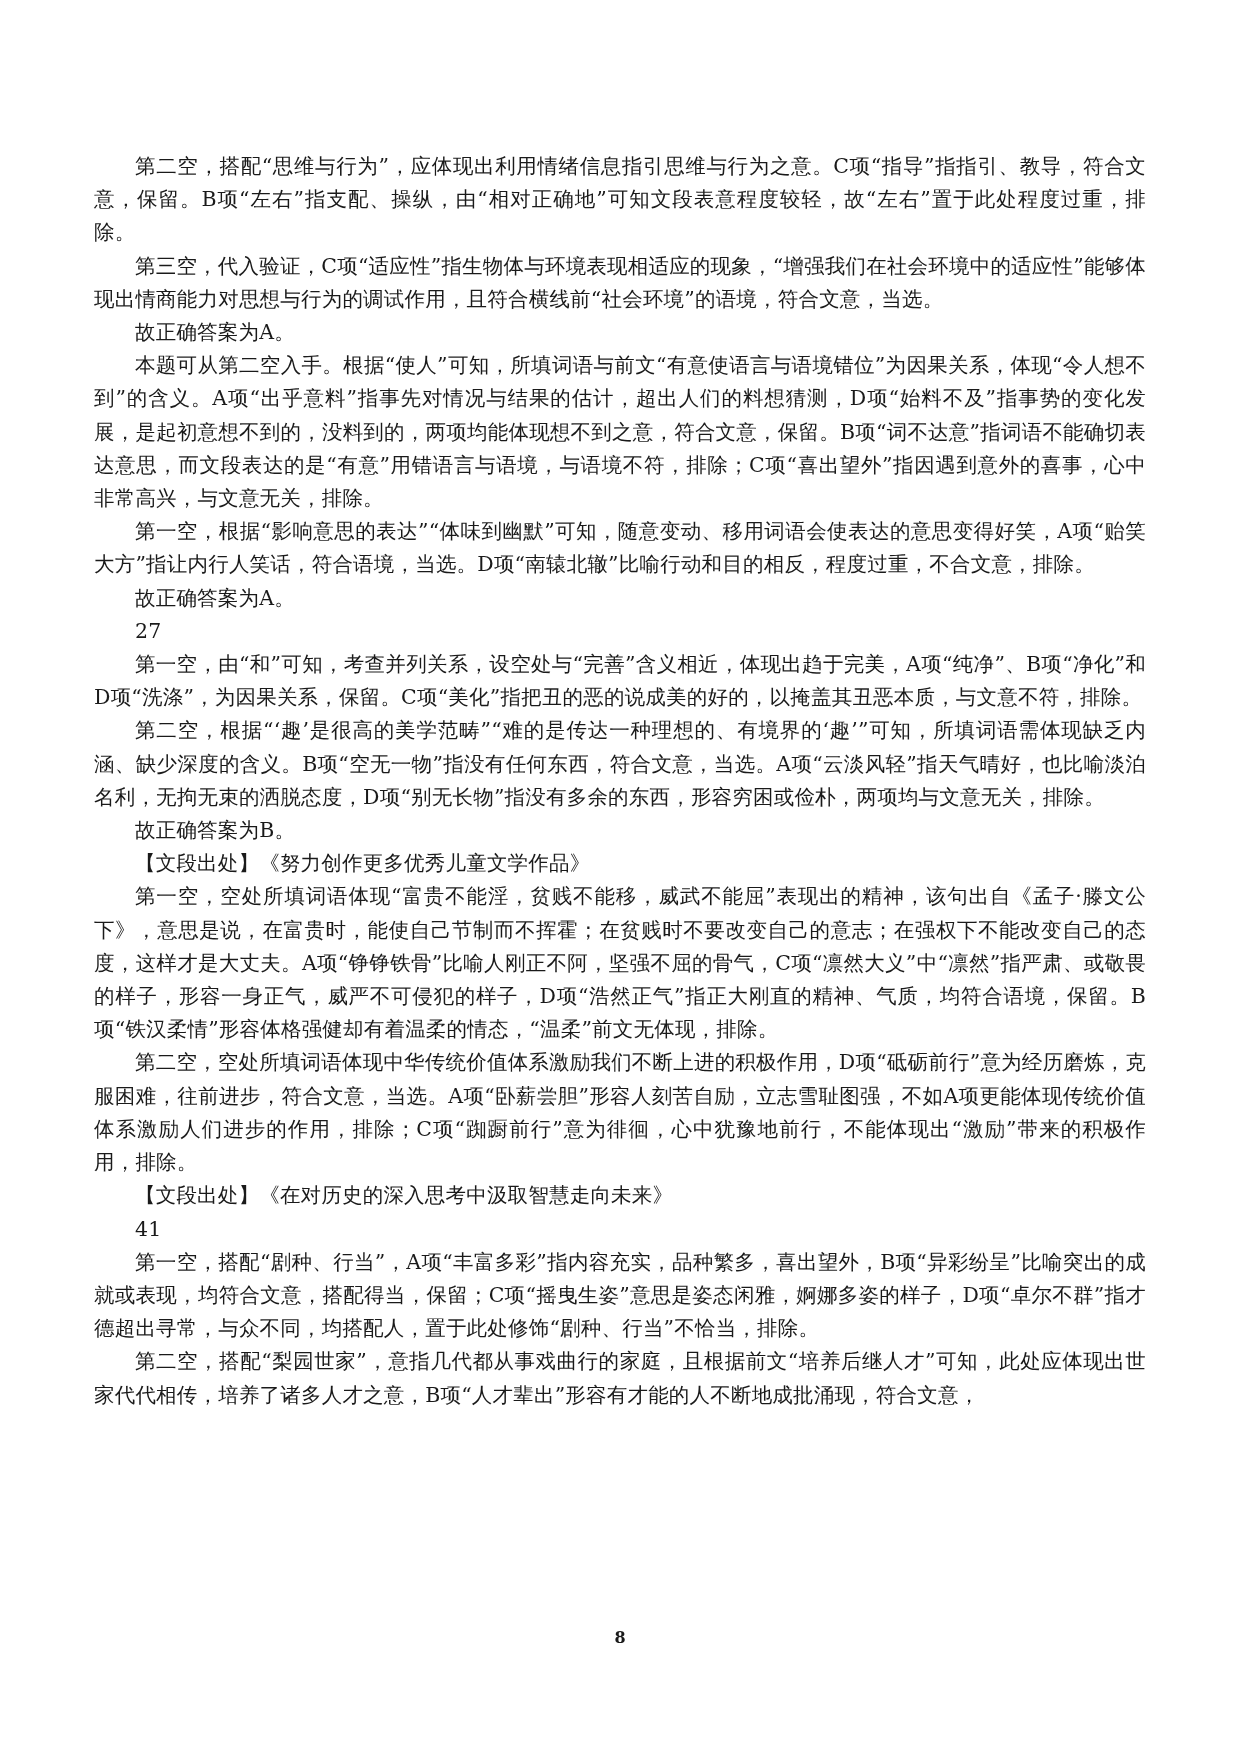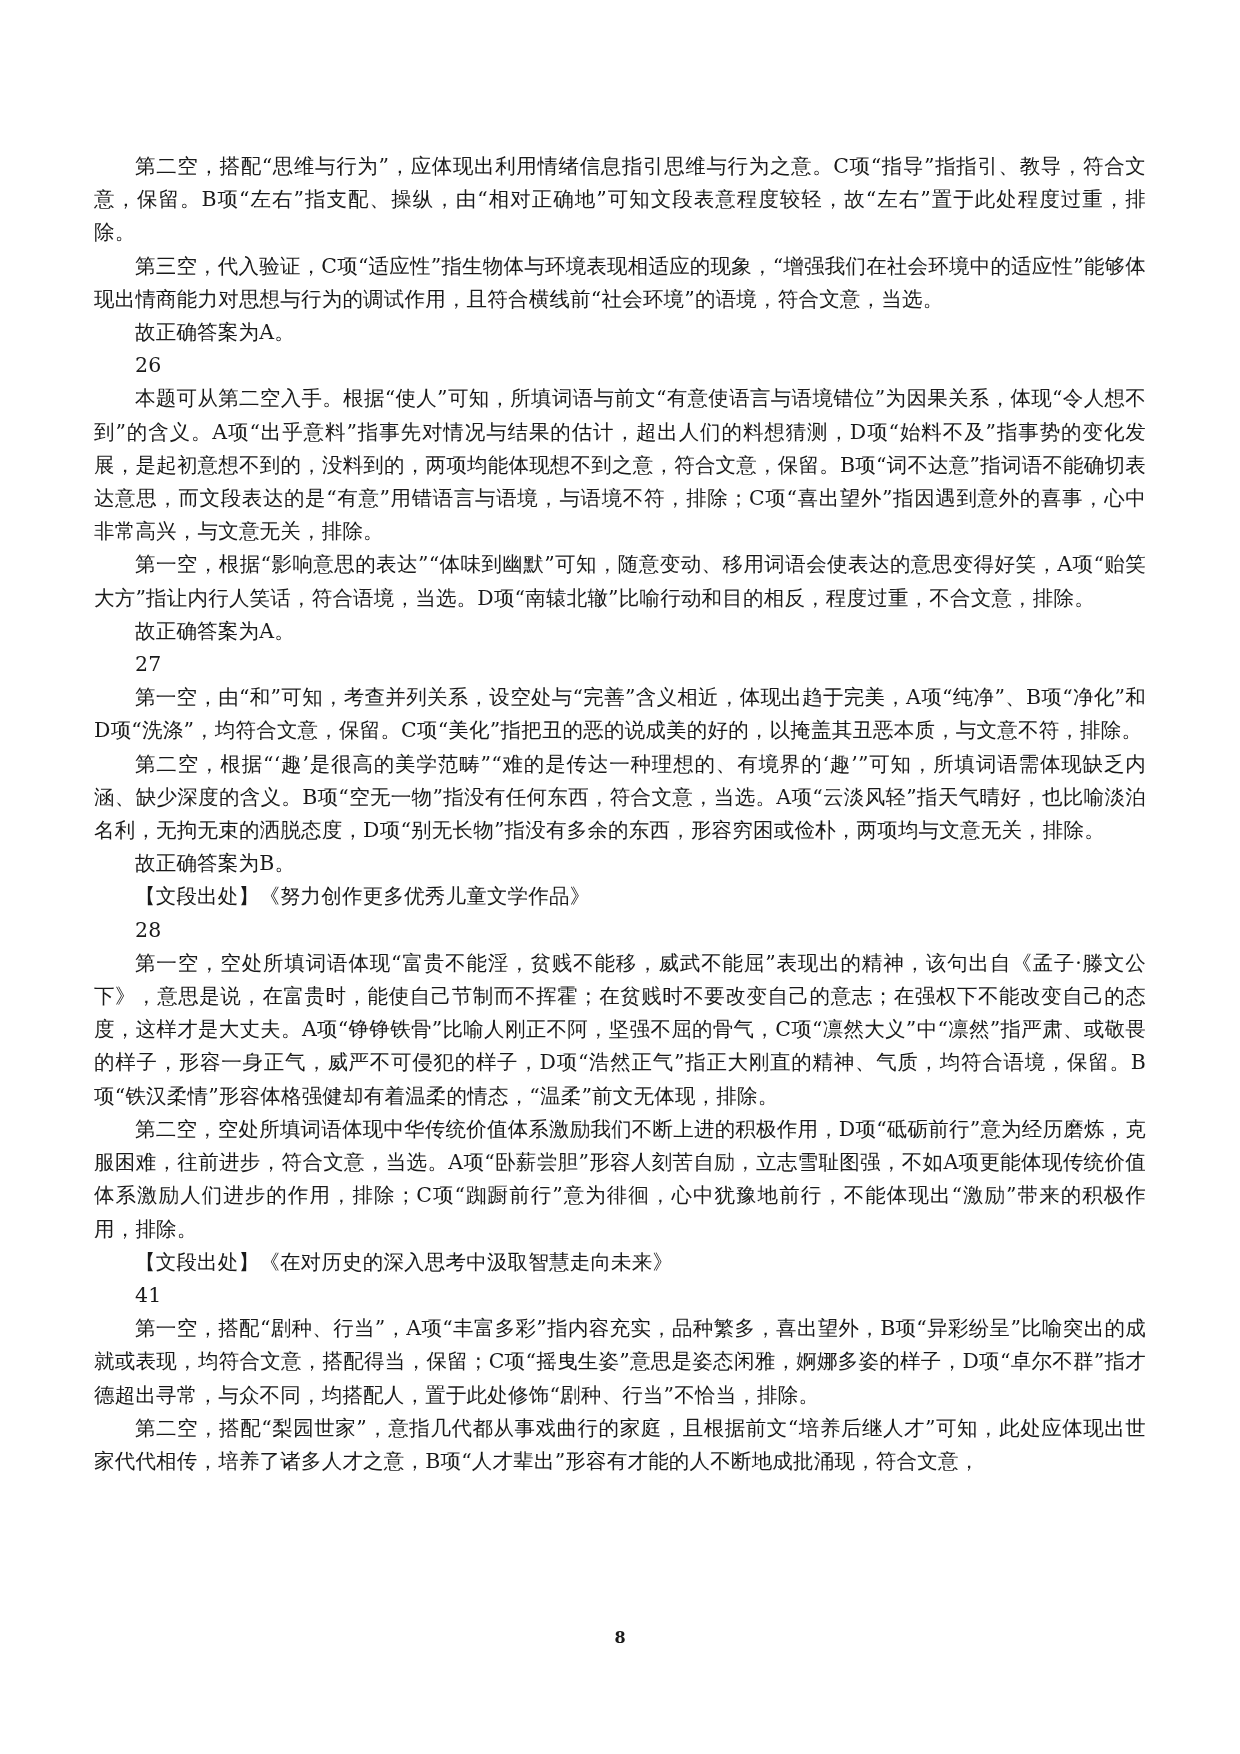--- a/index.html
+++ b/index.html
@@ -21,30 +21,28 @@
   }
 </style>
 </head>
 <body>
 
 <div class="page">
   <div class="content">
     <p>第二空，搭配“思维与行为”，应体现出利用情绪信息指引思维与行为之意。C项“指导”指指引、教导，符合文意，保留。B项“左右”指支配、操纵，由“相对正确地”可知文段表意程度较轻，故“左右”置于此处程度过重，排除。</p>
     <p>第三空，代入验证，C项“适应性”指生物体与环境表现相适应的现象，“增强我们在社会环境中的适应性”能够体现出情商能力对思想与行为的调试作用，且符合横线前“社会环境”的语境，符合文意，当选。</p>
     <p>故正确答案为A。</p>
-    <p>26</p>
     <p>本题可从第二空入手。根据“使人”可知，所填词语与前文“有意使语言与语境错位”为因果关系，体现“令人想不到”的含义。A项“出乎意料”指事先对情况与结果的估计，超出人们的料想猜测，D项“始料不及”指事势的变化发展，是起初意想不到的，没料到的，两项均能体现想不到之意，符合文意，保留。B项“词不达意”指词语不能确切表达意思，而文段表达的是“有意”用错语言与语境，与语境不符，排除；C项“喜出望外”指因遇到意外的喜事，心中非常高兴，与文意无关，排除。</p>
     <p>第一空，根据“影响意思的表达”“体味到幽默”可知，随意变动、移用词语会使表达的意思变得好笑，A项“贻笑大方”指让内行人笑话，符合语境，当选。D项“南辕北辙”比喻行动和目的相反，程度过重，不合文意，排除。</p>
     <p>故正确答案为A。</p>
     <p>27</p>
-    <p>第一空，由“和”可知，考查并列关系，设空处与“完善”含义相近，体现出趋于完美，A项“纯净”、B项“净化”和D项“洗涤”，均符合文意，保留。C项“美化”指把丑的恶的说成美的好的，以掩盖其丑恶本质，与文意不符，排除。</p>
+    <p>第一空，由“和”可知，考查并列关系，设空处与“完善”含义相近，体现出趋于完美，A项“纯净”、B项“净化”和D项“洗涤”，为因果关系，保留。C项“美化”指把丑的恶的说成美的好的，以掩盖其丑恶本质，与文意不符，排除。</p>
     <p>第二空，根据“‘趣’是很高的美学范畴”“难的是传达一种理想的、有境界的‘趣’”可知，所填词语需体现缺乏内涵、缺少深度的含义。B项“空无一物”指没有任何东西，符合文意，当选。A项“云淡风轻”指天气晴好，也比喻淡泊名利，无拘无束的洒脱态度，D项“别无长物”指没有多余的东西，形容穷困或俭朴，两项均与文意无关，排除。</p>
     <p>故正确答案为B。</p>
     <p>【文段出处】《努力创作更多优秀儿童文学作品》</p>
-    <p>28</p>
     <p>第一空，空处所填词语体现“富贵不能淫，贫贱不能移，威武不能屈”表现出的精神，该句出自《孟子·滕文公下》，意思是说，在富贵时，能使自己节制而不挥霍；在贫贱时不要改变自己的意志；在强权下不能改变自己的态度，这样才是大丈夫。A项“铮铮铁骨”比喻人刚正不阿，坚强不屈的骨气，C项“凛然大义”中“凛然”指严肃、或敬畏的样子，形容一身正气，威严不可侵犯的样子，D项“浩然正气”指正大刚直的精神、气质，均符合语境，保留。B项“铁汉柔情”形容体格强健却有着温柔的情态，“温柔”前文无体现，排除。</p>
     <p>第二空，空处所填词语体现中华传统价值体系激励我们不断上进的积极作用，D项“砥砺前行”意为经历磨炼，克服困难，往前进步，符合文意，当选。A项“卧薪尝胆”形容人刻苦自励，立志雪耻图强，不如A项更能体现传统价值体系激励人们进步的作用，排除；C项“踟蹰前行”意为徘徊，心中犹豫地前行，不能体现出“激励”带来的积极作用，排除。</p>
     <p>【文段出处】《在对历史的深入思考中汲取智慧走向未来》</p>
     <p>41</p>
     <p>第一空，搭配“剧种、行当”，A项“丰富多彩”指内容充实，品种繁多，喜出望外，B项“异彩纷呈”比喻突出的成就或表现，均符合文意，搭配得当，保留；C项“摇曳生姿”意思是姿态闲雅，婀娜多姿的样子，D项“卓尔不群”指才德超出寻常，与众不同，均搭配人，置于此处修饰“剧种、行当”不恰当，排除。</p>
     <p>第二空，搭配“梨园世家”，意指几代都从事戏曲行的家庭，且根据前文“培养后继人才”可知，此处应体现出世家代代相传，培养了诸多人才之意，B项“人才辈出”形容有才能的人不断地成批涌现，符合文意，</p>
   </div>
   <div class="page-number">8</div>
 </div>
 

